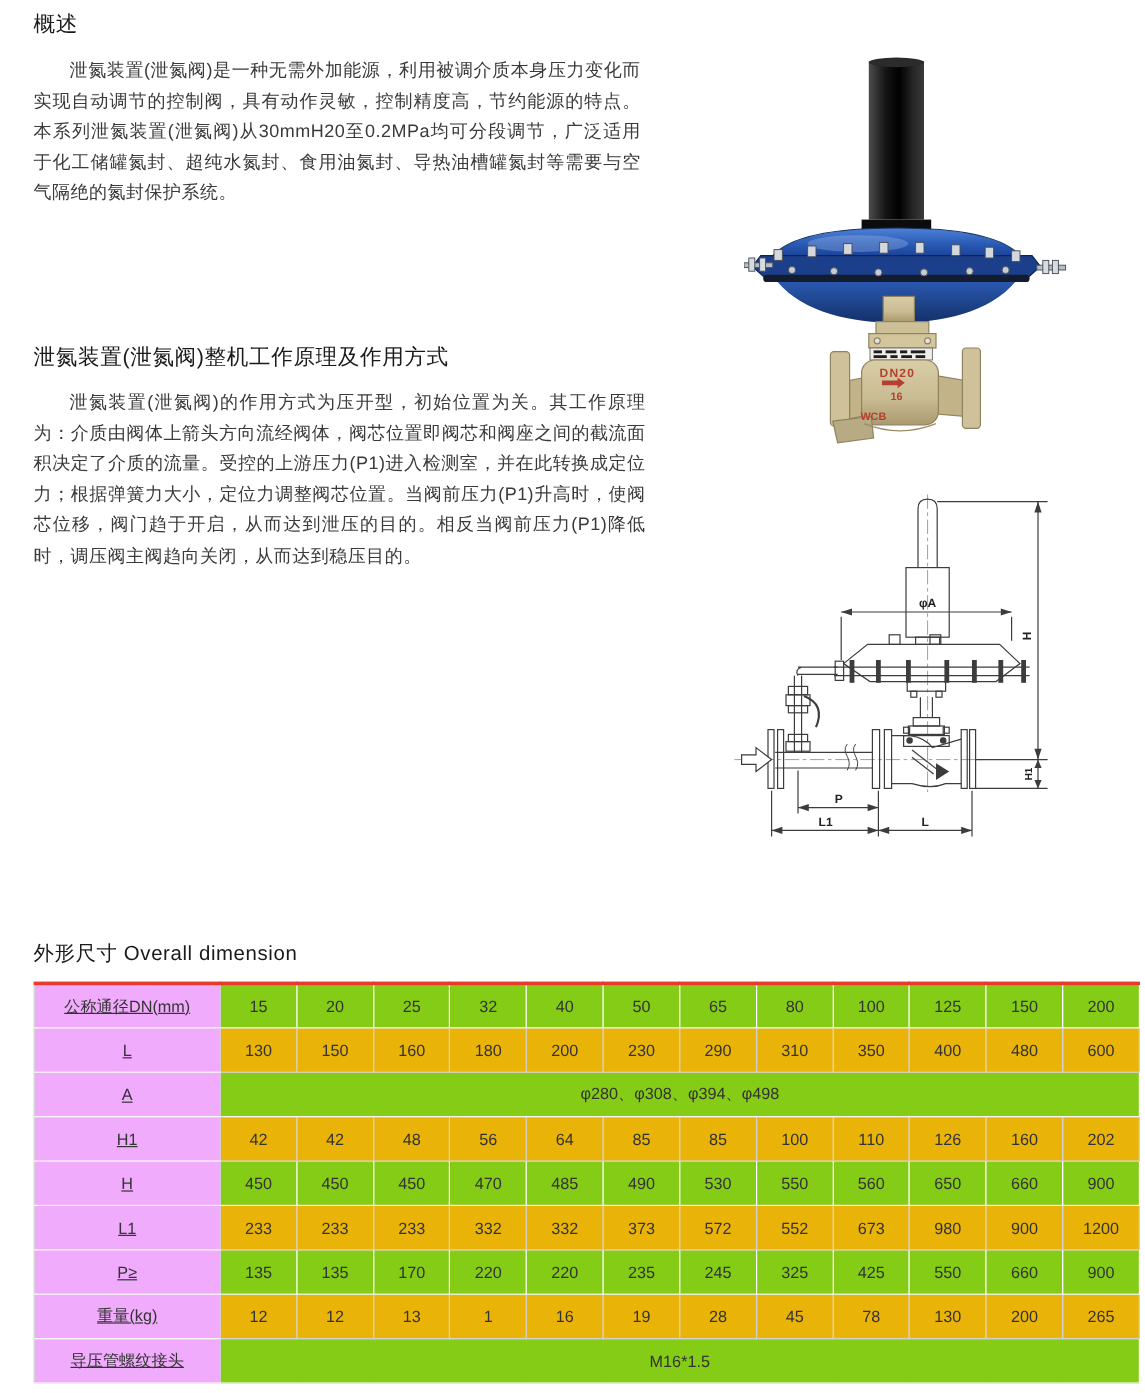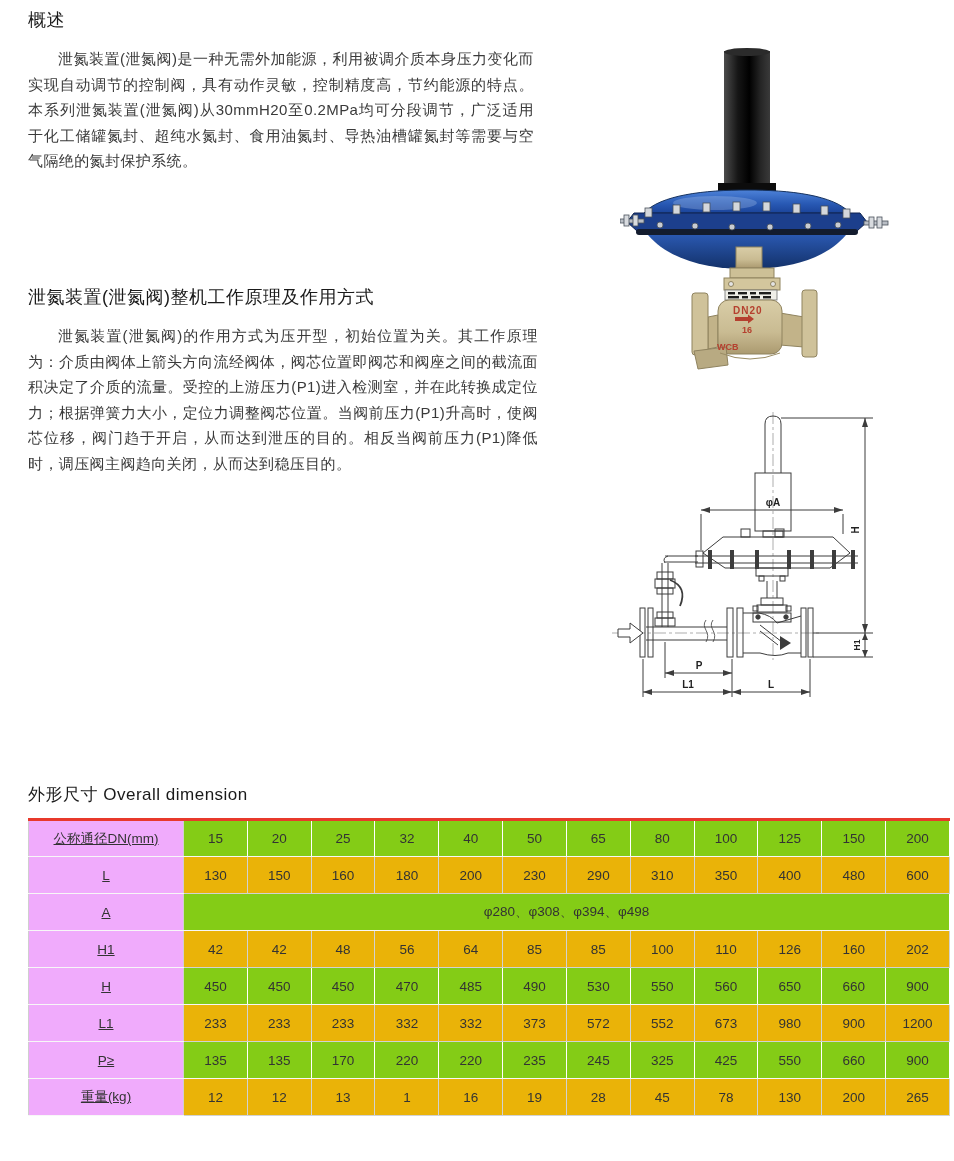--- a/index.html
+++ b/index.html
@@ -366,14 +366,18 @@
         <td class="plain">1</td>
         <td class="plain">16</td>
         <td class="plain">19</td>
         <td class="plain">28</td>
         <td class="plain">45</td>
         <td class="plain">78</td>
         <td class="plain">130</td>
         <td class="plain">200</td>
         <td class="plain">265</td>
       </tr>
+      <tr>
+        <td class="label-cell">导压管螺纹接头</td>
+        <td colspan="12" class="shaded">M16*1.5</td>
+      </tr>
     </tbody>
 </table>
 
 </body></html>

